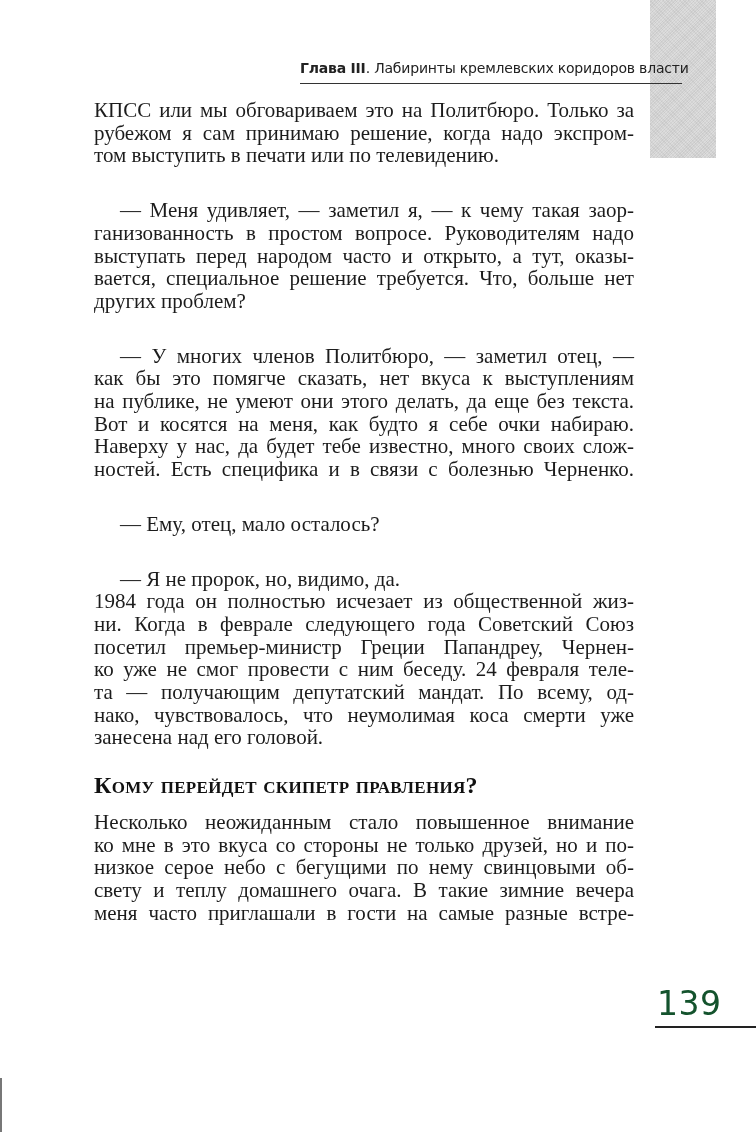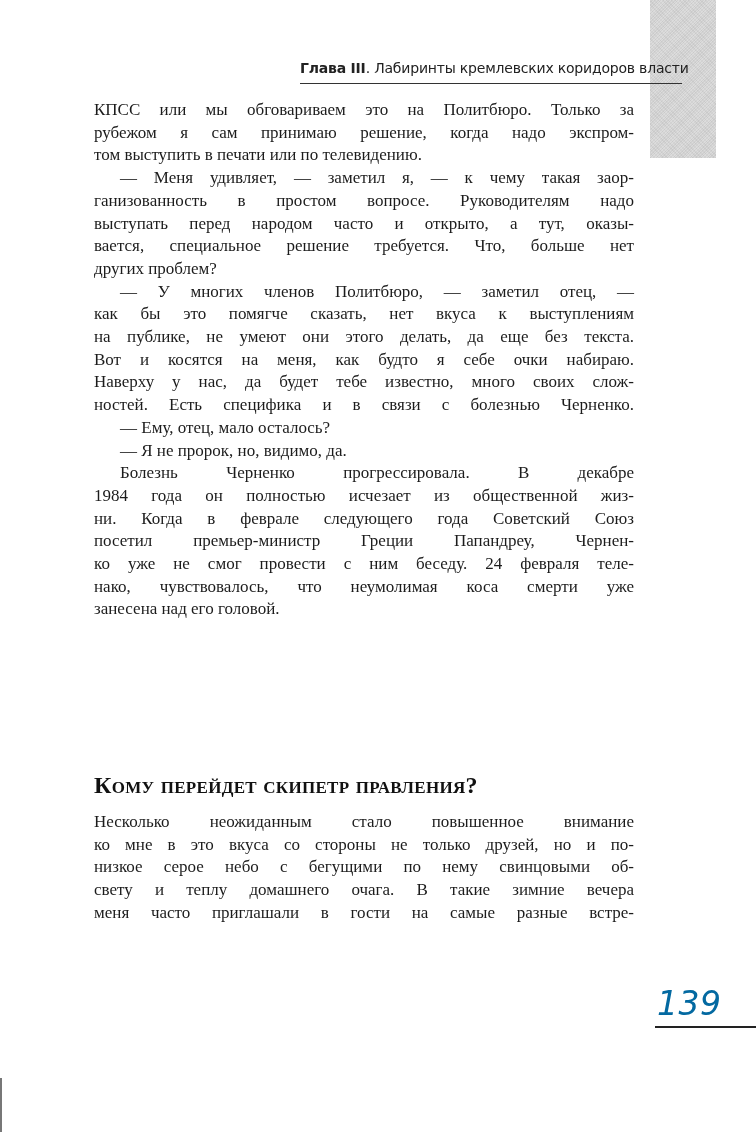--- a/index.html
+++ b/index.html
@@ -43,58 +43,58 @@
       top: 83px;
       width: 382px;
       height: 1px;
       background: #333;
     }
     .text-block {
       position: absolute;
       left: 94px;
       width: 540px;
       font-family: "Liberation Serif", "DejaVu Serif", serif;
-      font-size: 17px;
+      font-size: 21px;
       line-height: 22.7px;
       text-align: justify;
       color: #1c1c1c;
     }
     .line {
       display: block;
       text-align: justify;
       text-align-last: justify;
       white-space: nowrap;
     }
     .line.last {
       text-align-last: left;
     }
     .line.ind {
       padding-left: 26px;
+      margin-top: 32px;
     }
     .section-title {
       position: absolute;
       left: 94px;
       top: 772px;
       font-family: "Liberation Serif", "DejaVu Serif", serif;
       font-weight: bold;
       font-size: 24px;
       font-variant: small-caps;
       color: #111;
       letter-spacing: 0.3px;
       white-space: nowrap;
     }
     .folio {
       position: absolute;
       left: 657px;
       top: 984px;
       font-family: "DejaVu Sans", sans-serif;
       font-size: 33px;
-      color: #0369a1;
+      color: #14532d;
       letter-spacing: 0.5px;
-      font-style: italic;
     }
     .folio-rule {
       position: absolute;
       left: 655px;
       top: 1026px;
       width: 101px;
       height: 1.5px;
       background: #222;
     }
     .margin-artifact {
@@ -124,25 +124,25 @@
   <span class="line">вается, специальное решение требуется. Что, больше нет</span>
   <span class="line last">других проблем?</span>
   <span class="line ind">— У многих членов Политбюро, — заметил отец, —</span>
   <span class="line">как бы это помягче сказать, нет вкуса к выступлениям</span>
   <span class="line">на публике, не умеют они этого делать, да еще без текста.</span>
   <span class="line">Вот и косятся на меня, как будто я себе очки набираю.</span>
   <span class="line">Наверху у нас, да будет тебе известно, много своих слож-</span>
   <span class="line">ностей. Есть специфика и в связи с болезнью Черненко.</span>
   <span class="line ind last">— Ему, отец, мало осталось?</span>
   <span class="line ind last">— Я не пророк, но, видимо, да.</span>
-  <span class="line ind">Болезнь Черненко прогрессировала. В декабре</span>
   <span class="line">1984 года он полностью исчезает из общественной жиз-</span>
   <span class="line">ни. Когда в феврале следующего года Советский Союз</span>
   <span class="line">посетил премьер-министр Греции Папандреу, Чернен-</span>
   <span class="line">ко уже не смог провести с ним беседу. 24 февраля теле-</span>
+  <span class="line">та — получающим депутатский мандат. По всему, од-</span>
   <span class="line">нако, чувствовалось, что неумолимая коса смерти уже</span>
   <span class="line last">занесена над его головой.</span>
 </div>
 
 <div class="section-title">Кому перейдет скипетр правления?</div>
 
 <div class="text-block" style="top:811px;">
   <span class="line">Несколько неожиданным стало повышенное внимание</span>
   <span class="line">ко мне в это вкуса со стороны не только друзей, но и по-</span>
   <span class="line">низкое серое небо с бегущими по нему свинцовыми об-</span>

